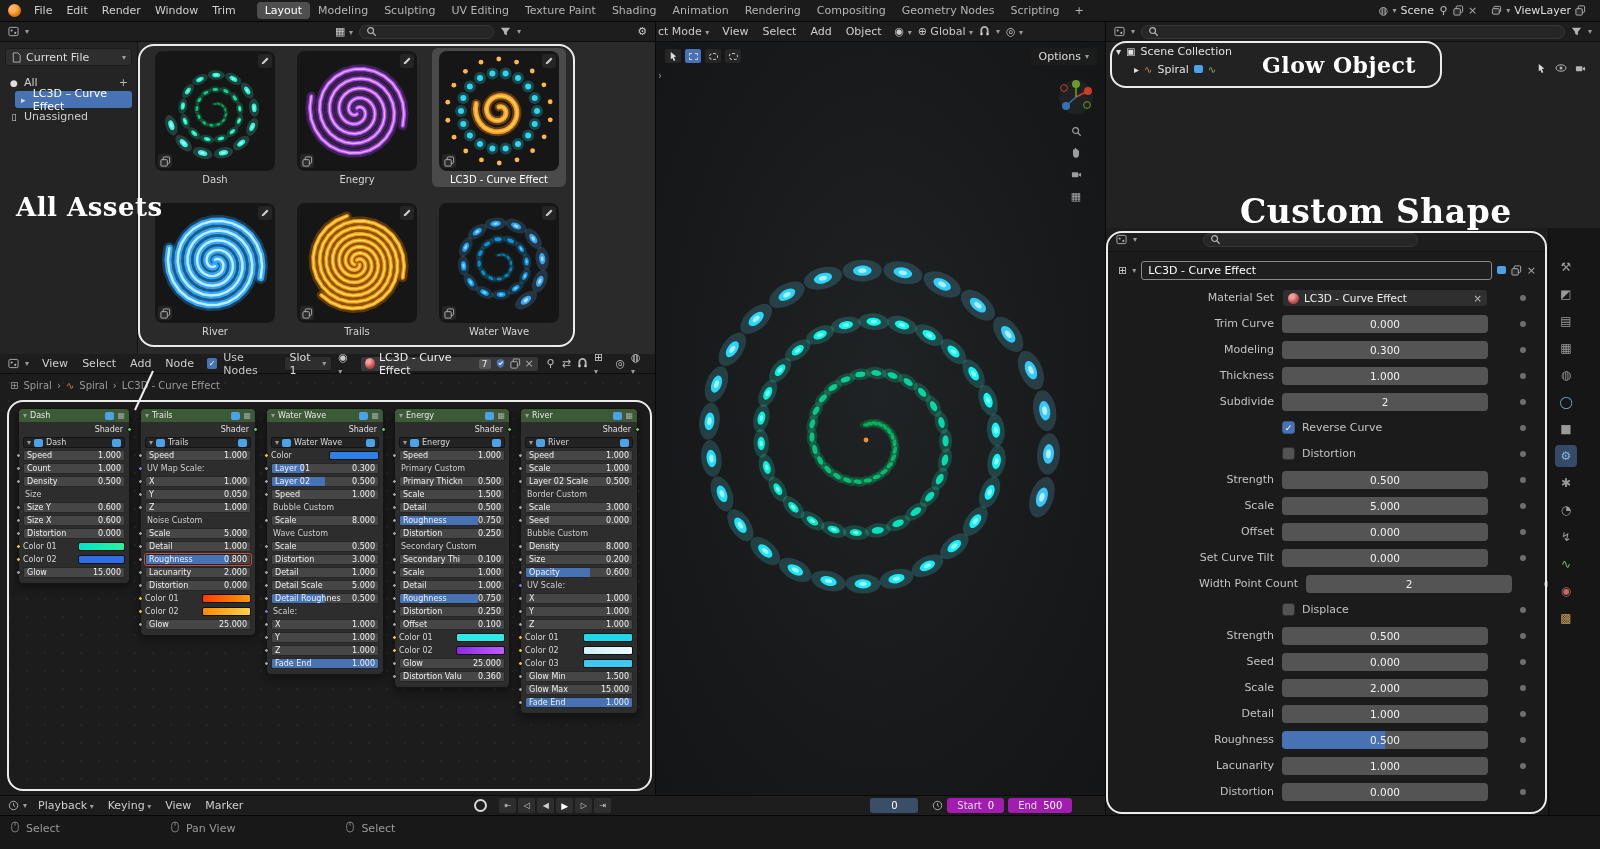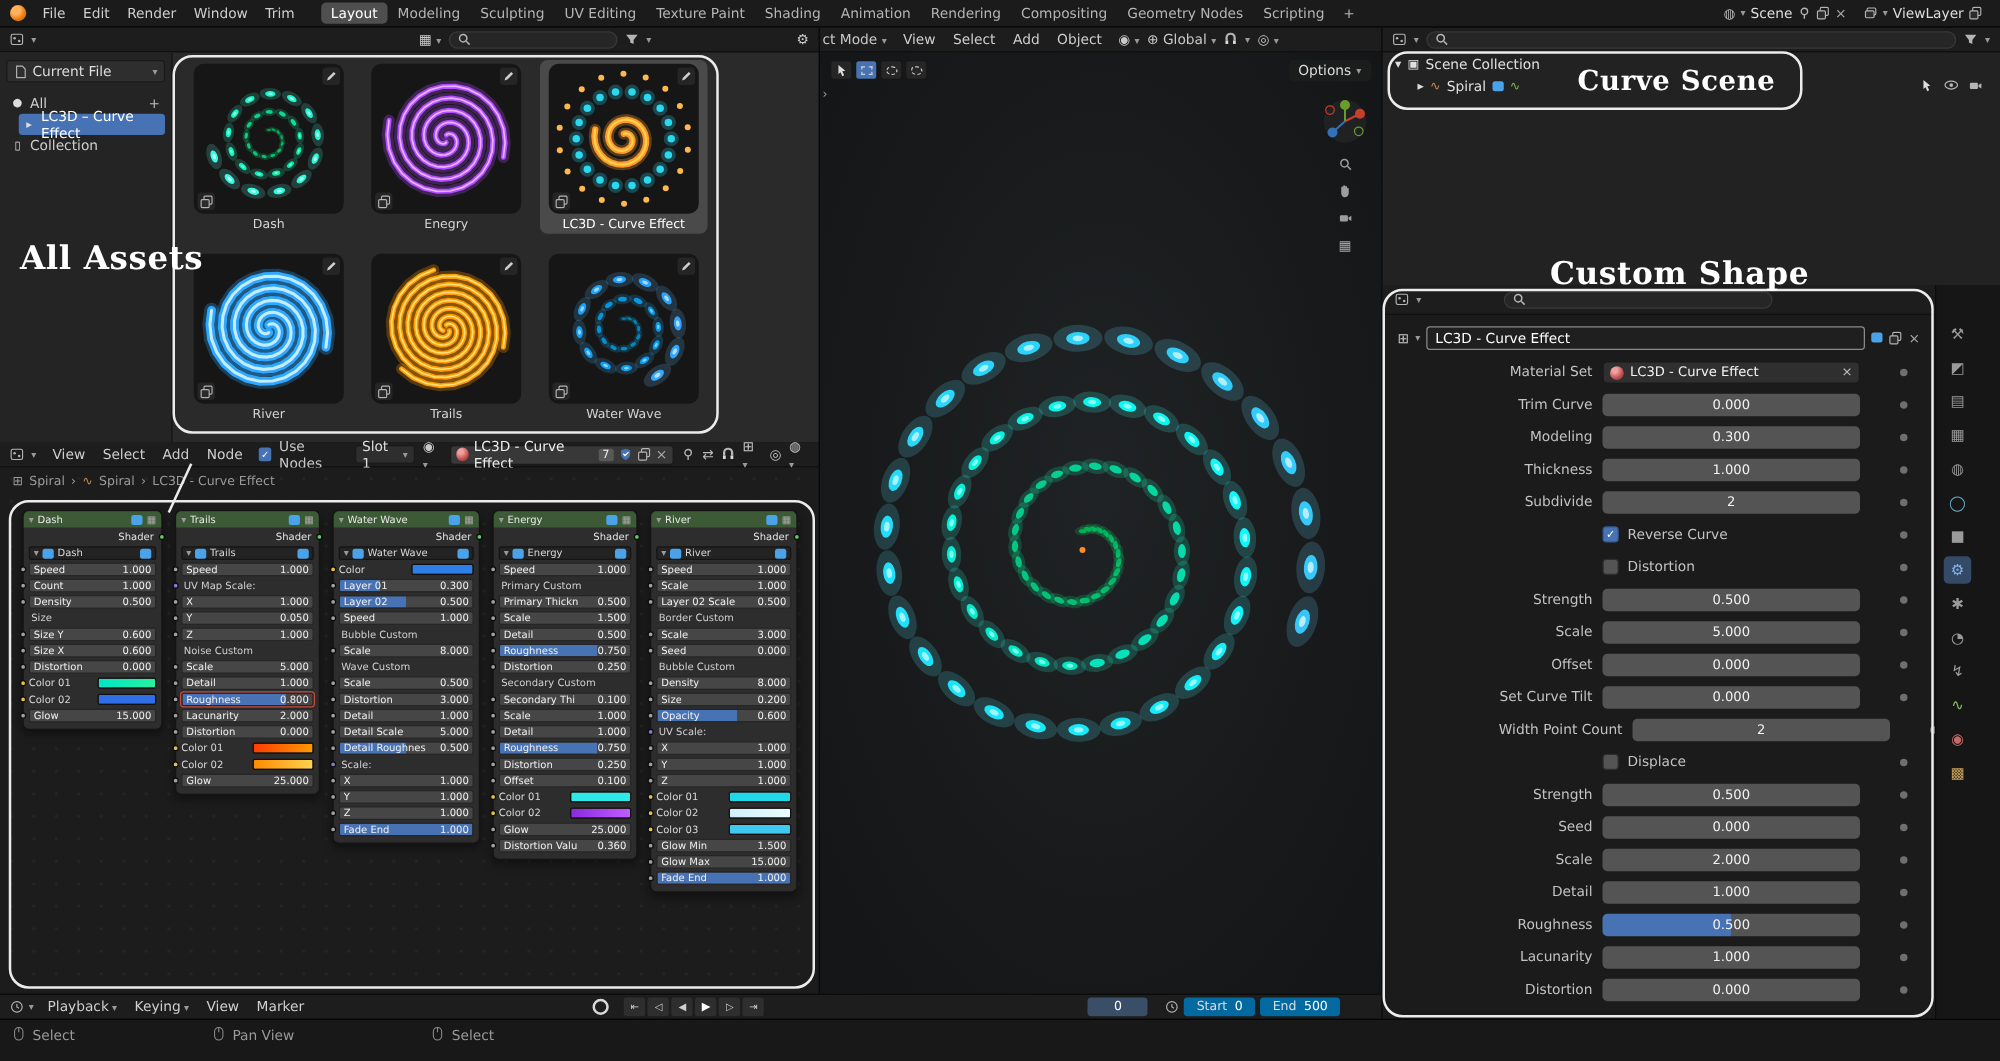--- a/index.html
+++ b/index.html
@@ -103,21 +103,21 @@
   .pcheck.on{background:#4772b3;border-color:#35598f;}
   .pclabel{position:absolute;left:196px;top:0;line-height:20px;color:#c3c3c3;font-size:11px;}
   #props-tabs{position:absolute;left:1548px;top:228px;width:52px;height:587px;background:#161616;border-left:1px solid #0c0c0c;}
   .ptab{position:absolute;left:6px;width:22px;height:22px;border-radius:4px;display:flex;align-items:center;justify-content:center;font-size:12px;color:#9a9a9a;}
   .ptab.active{background:#344a66;color:#8ab4e8;}
   
   #timeline{position:absolute;left:0;top:795px;width:1105px;height:20px;background:#1d1d1d;border-top:1px solid #0b0b0b;display:flex;align-items:center;padding:0 8px;gap:4px;}
   .tpbtn{width:17px;height:15px;border-radius:2px;background:#2e2e2e;color:#d0d0d0;font-size:8px;display:flex;align-items:center;justify-content:center;}
   #rec-btn{width:13px;height:13px;border-radius:50%;border:2px solid #d8d8d8;margin:0 8px 0 220px;}
   #frame-field{width:48px;height:15px;background:#3b4e68;border-radius:3px;color:#fff;text-align:center;line-height:15px;margin-left:255px;font-size:10px;}
-  .rangef{height:15px;background:#0369a1;border-radius:3px;color:#ddd;padding:0 10px;line-height:15px;font-size:10px;display:flex;gap:6px;}
+  .rangef{height:15px;background:#a21caf;border-radius:3px;color:#ddd;padding:0 10px;line-height:15px;font-size:10px;display:flex;gap:6px;}
   
   #statusbar{position:absolute;left:0;top:815px;width:1600px;height:34px;background:#181818;border-top:1px solid #060606;display:flex;align-items:flex-start;padding:5px 10px;gap:0;color:#9a9a9a;}
   .sitem{display:flex;align-items:center;gap:6px;margin-right:110px;}
   
   .annot{position:absolute;color:#fff;font-family:"DejaVu Serif","Liberation Serif",serif;font-weight:bold;z-index:60;letter-spacing:.5px;pointer-events:none;}
   .annot-box{position:absolute;border:2px solid #ececec;border-radius:16px;z-index:55;pointer-events:none;}
   #annot-overlay{position:absolute;left:0;top:0;z-index:58;pointer-events:none;}
 </style>
 </head>
 <body>
@@ -228,21 +228,21 @@
             <span class="cat-ic">●</span>
             <span>All</span>
             <span class="plus">+</span>
           </div>
           <div class="cat sel">
             <span class="cat-ic">▸</span>
             <span>LC3D – Curve Effect</span>
           </div>
           <div class="cat">
             <span class="cat-ic">▯</span>
-            <span>Collection</span>
+            <span>Unassigned</span>
           </div>
         </div>
     </aside>
     <div id="asset-grid">
         <div class="card" style="left: 10px; top: 6px;">
           <div class="thumb"><svg width="120" height="120">
               <ellipse cx="60" cy="53" rx="3.1500000000000004" ry="1.7325000000000002" transform="rotate(0.0 60.0 53.0)" fill="hsl(150,100%,46%)" opacity="0.18"></ellipse>
               <ellipse cx="60" cy="53" rx="1.5" ry="0.8250000000000001" transform="rotate(0.0 60.0 53.0)" fill="hsl(150,95%,34%)"></ellipse>
               <ellipse cx="63.78081468997298" cy="52.82037097524212" rx="3.3600000000000003" ry="1.8480000000000003" transform="rotate(27.8 63.8 52.8)" fill="hsl(150.68571428571428,100%,46.74285714285714%)" opacity="0.18"></ellipse>
               <ellipse cx="63.78081468997298" cy="52.82037097524212" rx="1.6" ry="0.8800000000000001" transform="rotate(27.8 63.8 52.8)" fill="hsl(150.68571428571428,95%,34.74285714285714%)"></ellipse>
@@ -1841,18 +1841,18 @@
           </svg></span>
         <span>Select</span>
       </span>
     </footer>
 
   <div class="annot-box" style="left:138px;top:44px;width:437px;height:303px"></div>
   <div class="annot-box" style="left:7px;top:400px;width:645px;height:391px"></div>
   <div class="annot-box" style="left:1106px;top:231px;width:441px;height:583px"></div>
   <div class="annot-box" style="left:1110px;top:41px;width:332px;height:47px"></div>
   <div class="annot" style="left:16px;top:192px;font-size:26px">All Assets</div>
-  <div class="annot" style="left:1262px;top:52px;font-size:22px">Curve Scene</div>
-  <div class="annot" style="left:1240px;top:204px;font-size:25px">Custom Shape</div>
+  <div class="annot" style="left:1262px;top:52px;font-size:22px">Glow Object</div>
+  <div class="annot" style="left:1240px;top:192px;font-size:33px">Custom Shape</div>
   <svg id="annot-overlay" width="1600" height="849">
     <line x1="153" y1="371" x2="135" y2="410" stroke="#ececec" stroke-width="2"></line>
   </svg>
 </div>
 
 </body></html>

